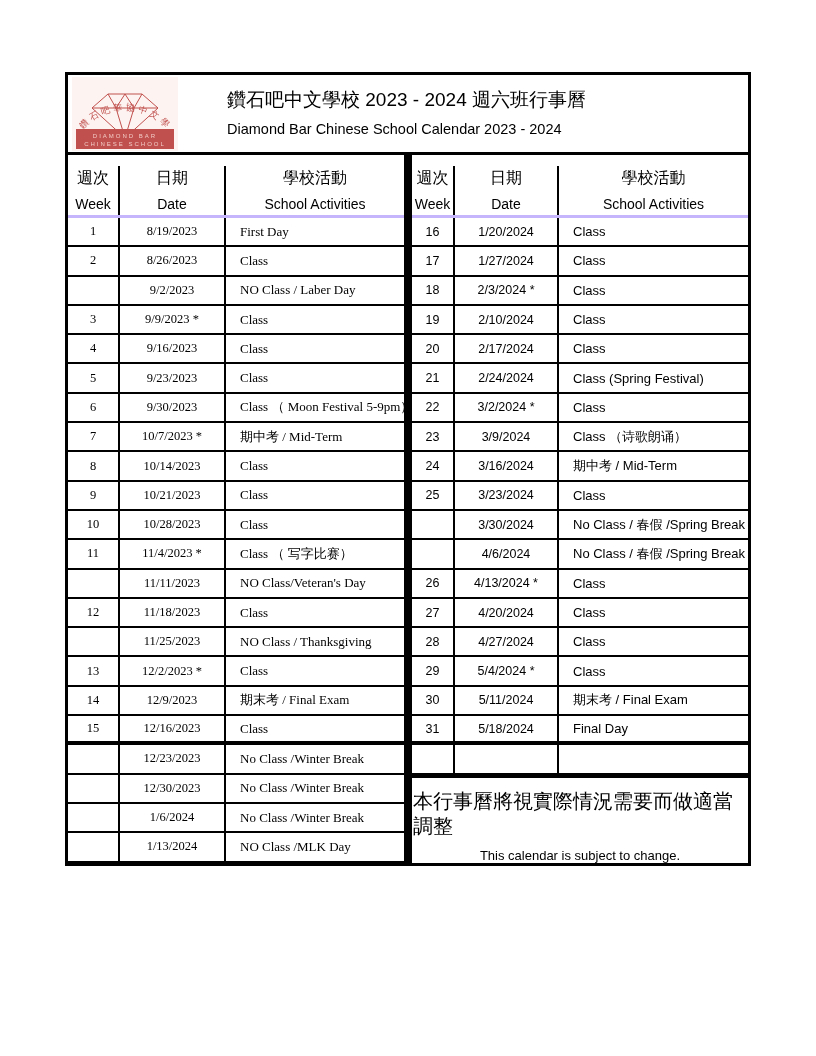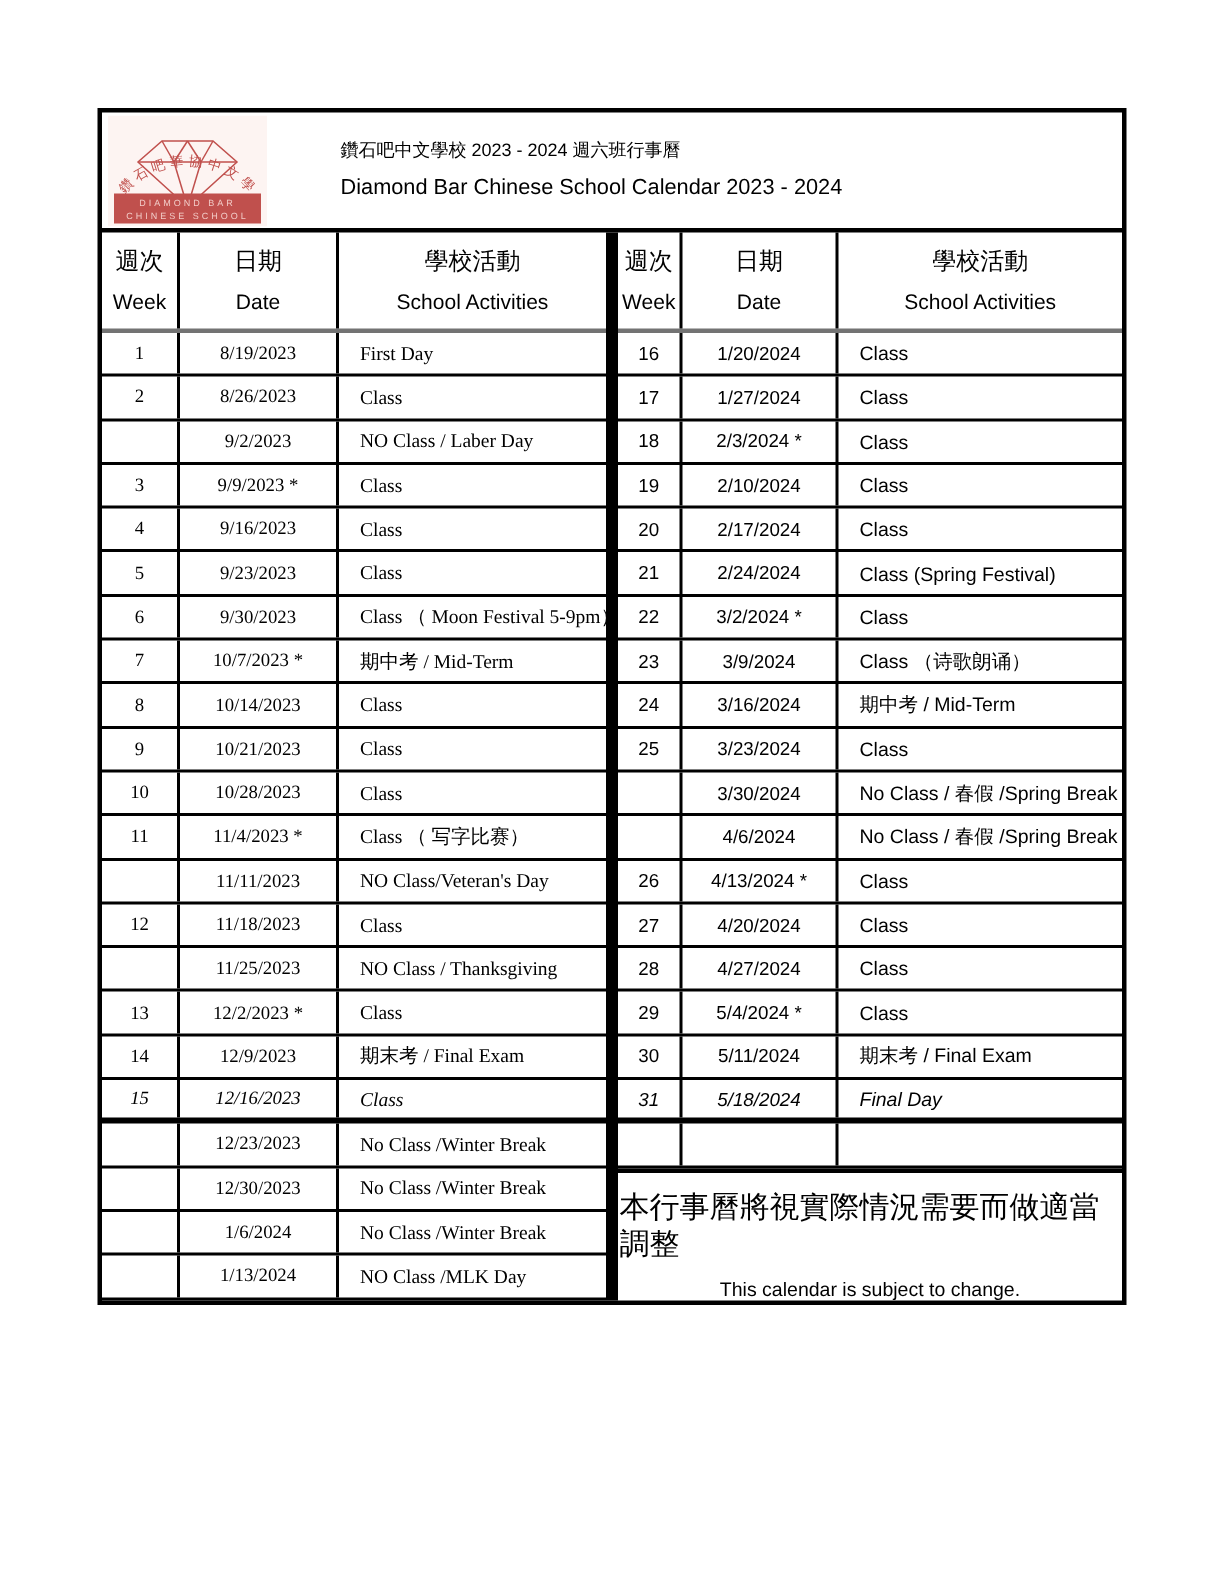--- a/index.html
+++ b/index.html
@@ -6,40 +6,40 @@
   html,body { width:816px; height:1056px; background:#ffffff;
               font-family:"Liberation Sans", sans-serif; color:#000; }
   .page { position:relative; width:816px; height:1056px; background:#fff; overflow:hidden; }
 
   .doc { position:absolute; left:65px; top:72px; width:686px; border:3px solid #000; background:#fff; }
 
   
   .doc-header { height:80px; border-bottom:3px solid #000; display:flex; align-items:center; }
   .logo-wrap { width:106px; height:74px; margin-left:4px; flex:0 0 auto; }
   .titles { margin-left:49px; }
-  .title-zh { font-size:12px; line-height:1.2; margin-bottom:9px; }
+  .title-zh { font-size:19px; line-height:1.2; margin-bottom:9px; }
   .title-en { font-size:14.5px; line-height:1.2; }
 
   
   .main { display:flex; }
   .tbl-divider { width:8px; background:#000; flex:0 0 auto; }
   .side { width:336px; display:flex; flex-direction:column; flex:0 0 auto; }
 
-  .hrow { display:grid; height:67px; border-bottom:3px solid #737373; }
+  .hrow { display:grid; height:52px; border-bottom:3px solid #c4b5fd;margin-top:11px; }
   .side.left .hrow, .side.left .row { grid-template-columns:52px 106px 1fr; }
   .side.right .hrow, .side.right .row { grid-template-columns:43px 104px 1fr; }
 
   .hcell { display:flex; flex-direction:column; justify-content:center; align-items:center; gap:11px; }
   .hzh { font-size:16px; line-height:1; }
   .hen { font-size:14px; line-height:1;text-align:center; }
   .hcell.cw, .hcell.cd { border-right:2px solid #000; }
 
   .rows { display:block; }
   .row { display:grid; height:29.3px; border-bottom:2px solid #000; }
-  .rows > .row:nth-child(18) { border-bottom-width:4px;font-style:italic; }
+  .rows > .row:nth-child(18) { border-bottom-width:4px; }
   .cell { display:flex; align-items:center; font-size:12.5px; overflow:hidden; white-space:nowrap; }
   .cell.cw, .cell.cd { justify-content:center; border-right:2px solid #000; }
   .cell.ca { justify-content:flex-start; padding-left:14px; font-size:13px; }
   .side.left .cell { font-family:"Liberation Serif","DejaVu Serif",serif; }
 
   
   .note { flex:1 1 auto; border-top:3px solid #000; padding-top:11px; }
   .note-zh { font-size:20px; line-height:1.25; text-align:left; padding-left:1px; margin-bottom:9px; }
   .note-en { font-size:13px; text-align:center; }
 </style>

